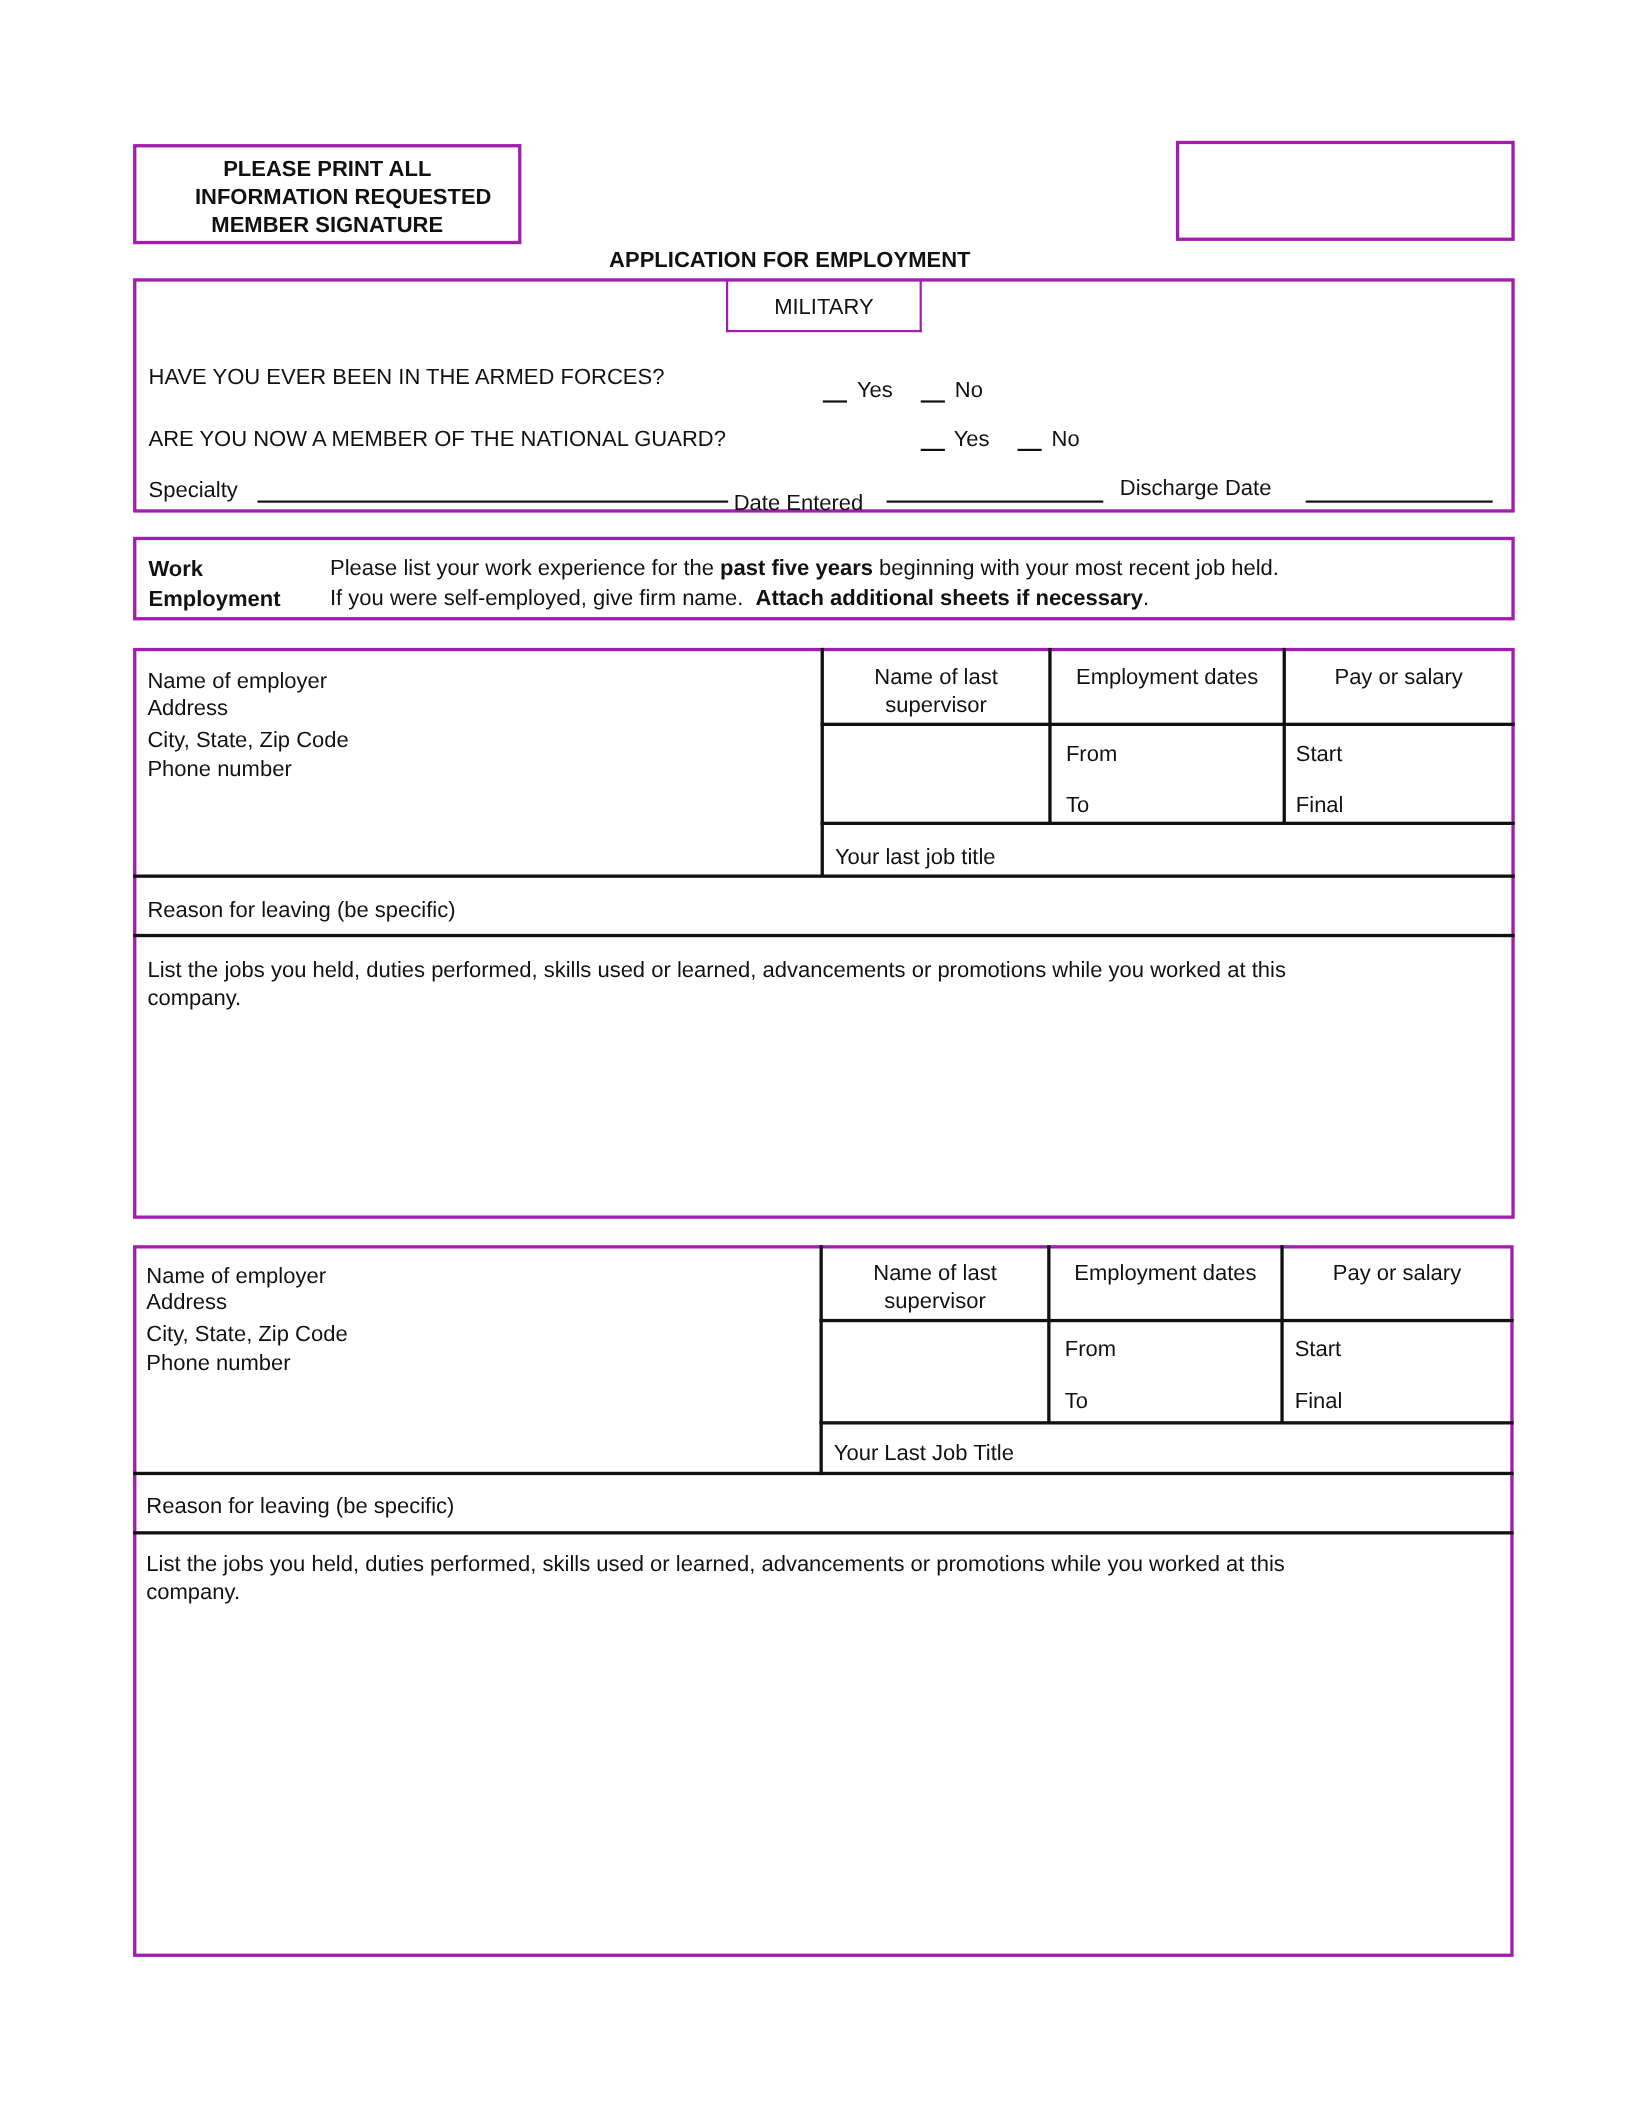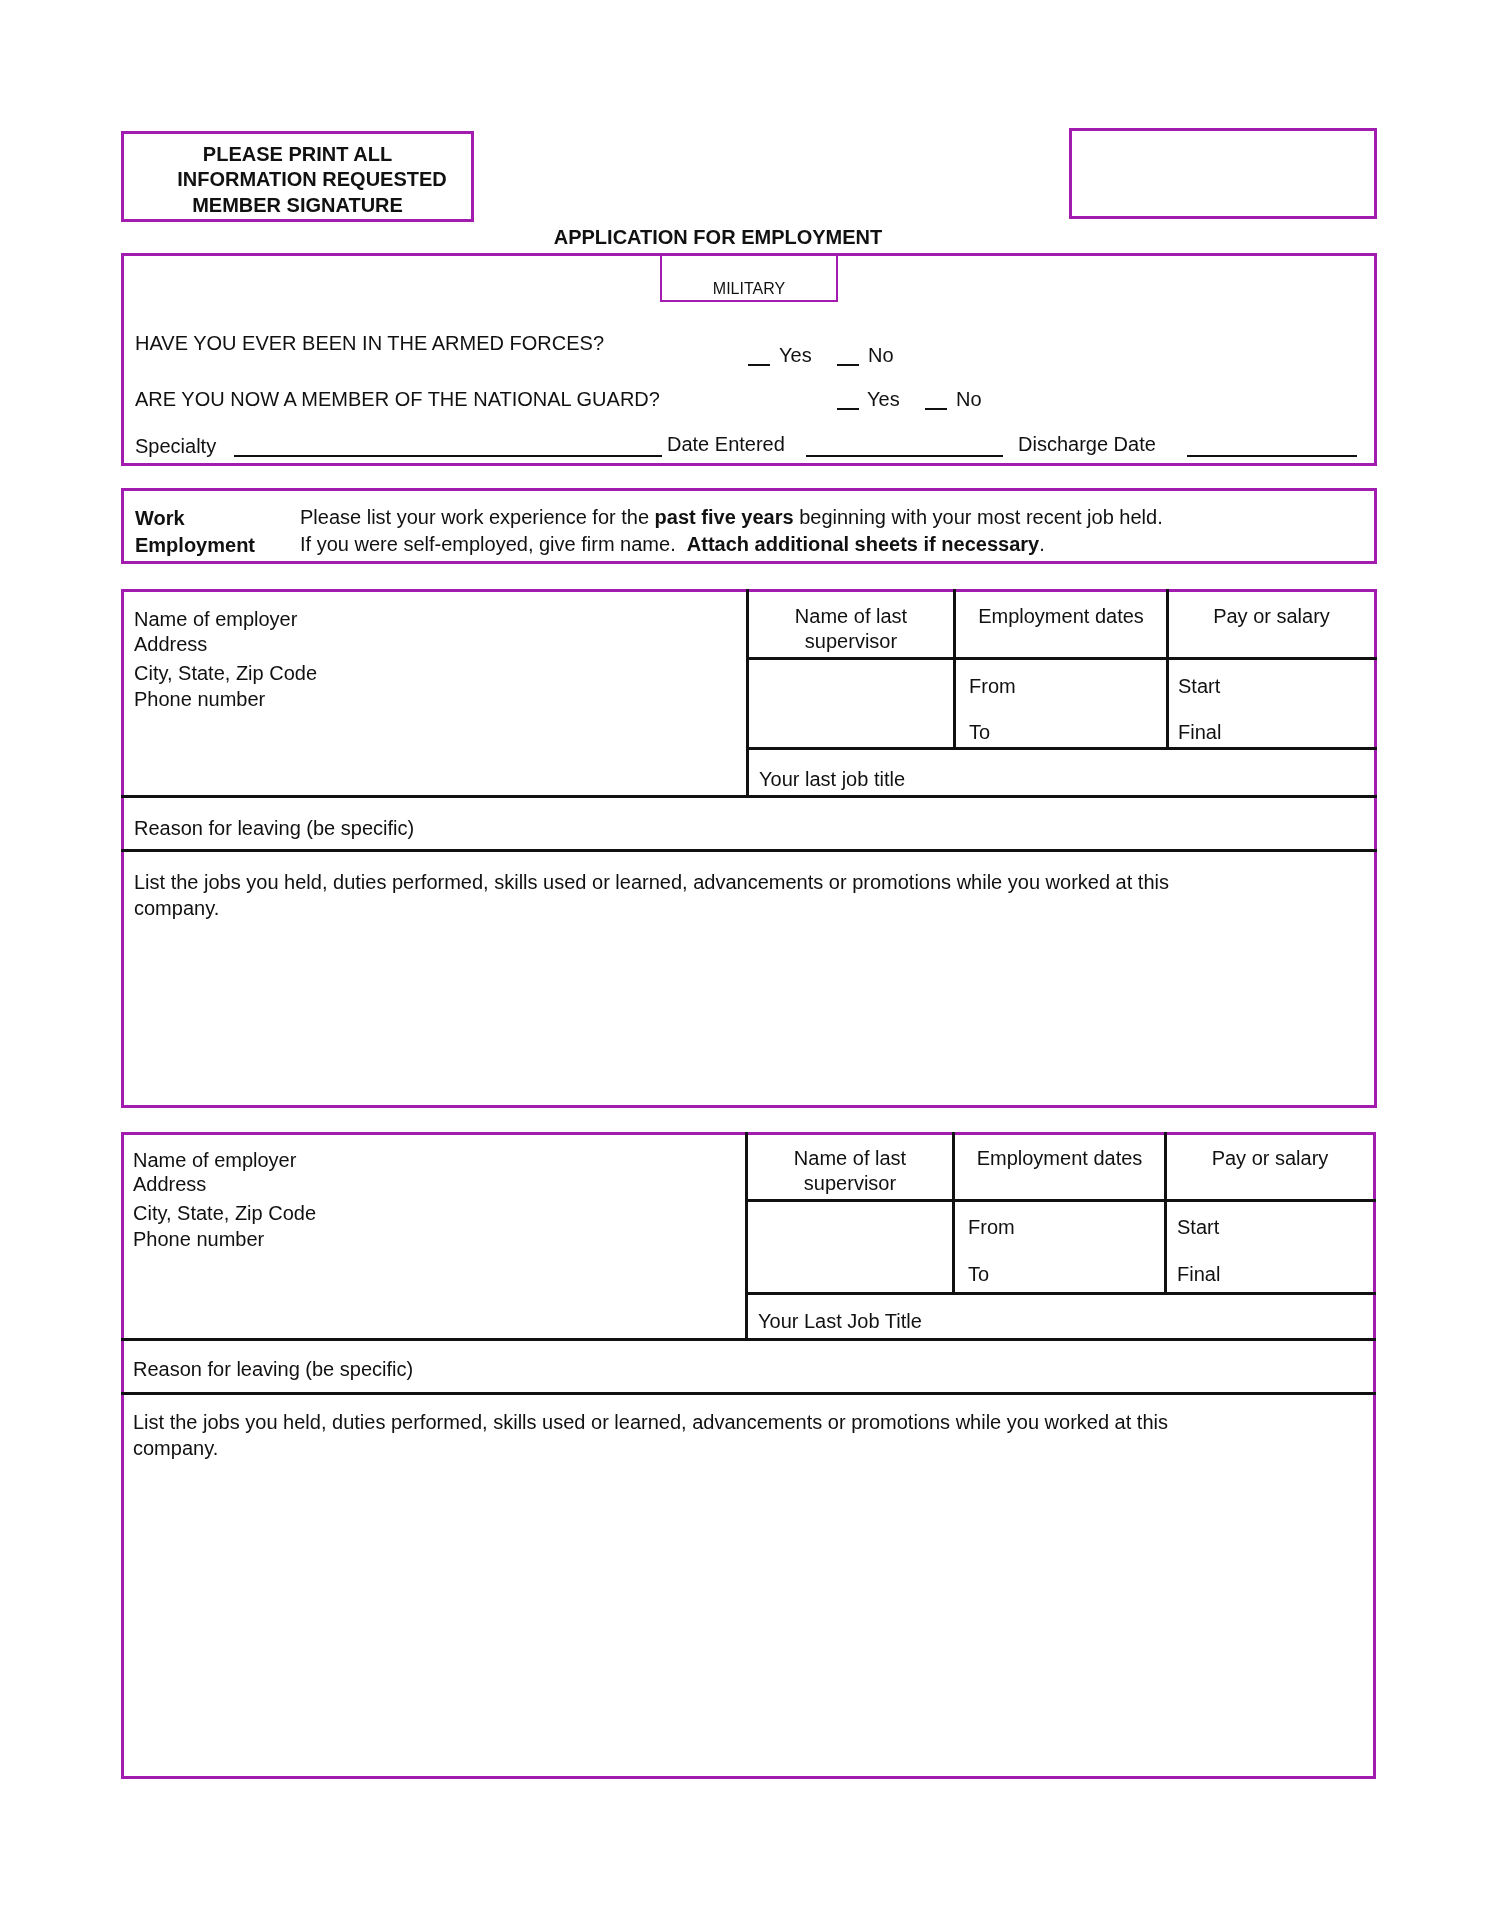--- a/index.html
+++ b/index.html
@@ -23,38 +23,38 @@
   <div class="t b center" style="left:0; width:376px; top:35px; font-size:20px;">INFORMATION REQUESTED</div>
   <div class="t b center" style="left:0; width:347px; top:61px; font-size:20px;">MEMBER SIGNATURE</div>
 </div>
 
 <div class="box" style="left:1069px; top:128px; width:308px; height:91px;"></div>
 
 <div class="t b center" style="left:528px; width:380px; top:227px; font-size:20px;">APPLICATION FOR EMPLOYMENT</div>
 
 <div class="box" style="left:121px; top:253px; width:1256px; height:213px;"></div>
 <div class="box thin" style="left:660px; top:254px; width:178px; height:48px; border-top:none; border-width:2px;">
-  <div class="t center" style="left:0; width:174px; top:15px; font-size:16px;margin-top:12px;">MILITARY</div>
+  <div class="t center" style="left:0; width:174px; top:15px; font-size:20px;">MILITARY</div>
 </div>
 
 <div class="t" style="left:135px; top:333px;">HAVE YOU EVER BEEN IN THE ARMED FORCES?</div>
 <div class="ul" style="left:748px; top:364px; width:22px;"></div>
 <div class="t" style="left:779px; top:345px;">Yes</div>
 <div class="ul" style="left:837px; top:364px; width:22px;"></div>
 <div class="t" style="left:868px; top:345px;">No</div>
 
 <div class="t" style="left:135px; top:389px;">ARE YOU NOW A MEMBER OF THE NATIONAL GUARD?</div>
 <div class="ul" style="left:837px; top:408px; width:22px;"></div>
 <div class="t" style="left:867px; top:389px;">Yes</div>
 <div class="ul" style="left:925px; top:408px; width:22px;"></div>
 <div class="t" style="left:956px; top:389px;">No</div>
 
 <div class="t" style="left:135px; top:436px;">Specialty</div>
 <div class="ul" style="left:234px; top:455px; width:428px;"></div>
-<div class="t" style="left:667px; top:434px;">Date Entered</div>
+<div class="t" style="left:667px; top:448px;">Date Entered</div>
 <div class="ul" style="left:806px; top:455px; width:197px;"></div>
 <div class="t" style="left:1018px; top:434px;">Discharge Date</div>
 <div class="ul" style="left:1187px; top:455px; width:170px;"></div>
 
 <div class="box" style="left:121px; top:488px; width:1256px; height:76px;"></div>
 <div class="t b" style="left:135px; top:508px;">Work</div>
 <div class="t b" style="left:135px; top:535px;">Employment</div>
 <div class="t" style="left:300px; top:507px;">
   <span>Please list your work experience for the </span><span class="b">past five years</span><span> beginning with your most recent job held.</span>
 </div>

